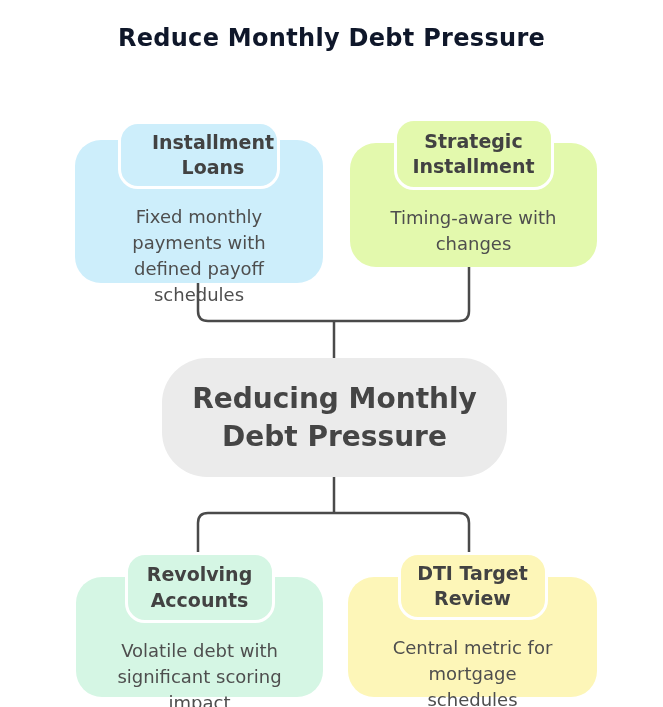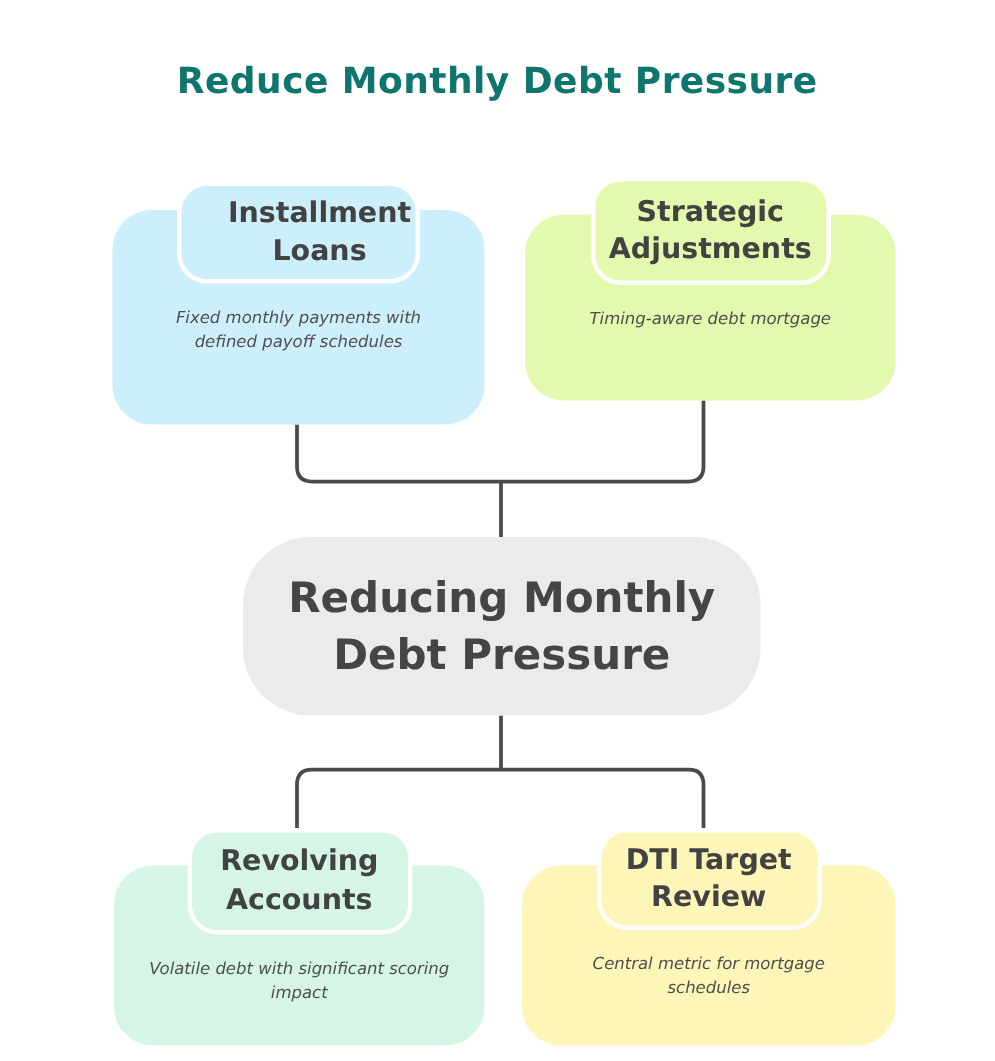--- a/index.html
+++ b/index.html
@@ -5,24 +5,24 @@
   * { margin:0; padding:0; box-sizing:border-box; }
   html,body { background:#ffffff; }
   body { font-family:"DejaVu Sans", sans-serif; }
   .stage {
     position:relative;
     width:663px; height:707px;
     background:#ffffff;
     overflow:hidden;
   }
   .diagram-title {
-    position:absolute; top:40px; left:0; width:100%;
+    position:absolute; top:24px; left:0; width:100%;
     text-align:center;
     font-size:24px; font-weight:bold;
-    color:#0f766e; letter-spacing:0.3px;
+    color:#0f172a; letter-spacing:0.3px;
   }
   .connector-svg {
     position:absolute; left:0; top:0;
     width:663px; height:707px;
     z-index:0;
   }
   .connector-svg path { fill:none; stroke-width:2.5px; }
 
   .card { position:absolute; z-index:1; }
   .card-main {
@@ -35,23 +35,22 @@
     display:flex; align-items:center; justify-content:center;
     text-align:center;
     font-weight:bold; font-size:19px; line-height:1.32;
     color:#424242;
     padding:6px 6px;
   }
   .card-desc {
     position:relative;
     margin:15px auto 0;
     text-align:center;
-    font-size:11px; line-height:1.45;
+    font-size:18px; line-height:1.45;
     color:#4e4e4e;
-    font-style:italic;
   }
 
   .card-tl { left:75px;  top:121px; width:248px; height:162px; }
   .card-tl .card-main { top:19px; }
   .card-tl .card-tab  { width:162px; min-height:68px; }
   .card-tl .card-desc { max-width:200px; }
 
   .card-tr { left:350px; top:118px; width:247px; height:149px; }
   .card-tr .card-main { top:25px; }
   .card-tr .card-tab  { width:160px; min-height:72px; }
@@ -98,23 +97,23 @@
     <div class="card-main" style="background: rgb(205, 238, 251);"></div>
     <div class="card-tab" style="background: rgb(205, 238, 251); padding-left: 34px;">
       <span>Installment Loans</span>
     </div>
     <div class="card-desc">Fixed monthly payments with defined payoff schedules</div>
   </div>
 
   <div class="card card-tr">
     <div class="card-main" style="background: rgb(227, 249, 173);"></div>
     <div class="card-tab" style="background: rgb(227, 249, 173);">
-      <span>Strategic Adjustments</span>
+      <span>Strategic Installment</span>
     </div>
-    <div class="card-desc">Timing-aware debt mortgage</div>
+    <div class="card-desc">Timing-aware with changes</div>
   </div>
 
   <div class="center-node" style="background: rgb(235, 235, 235);">
     <span>Reducing Monthly Debt Pressure</span>
   </div>
 
   <div class="card card-bl">
     <div class="card-main" style="background: rgb(213, 246, 228);"></div>
     <div class="card-tab" style="background: rgb(213, 246, 228);">
       <span>Revolving Accounts</span>

